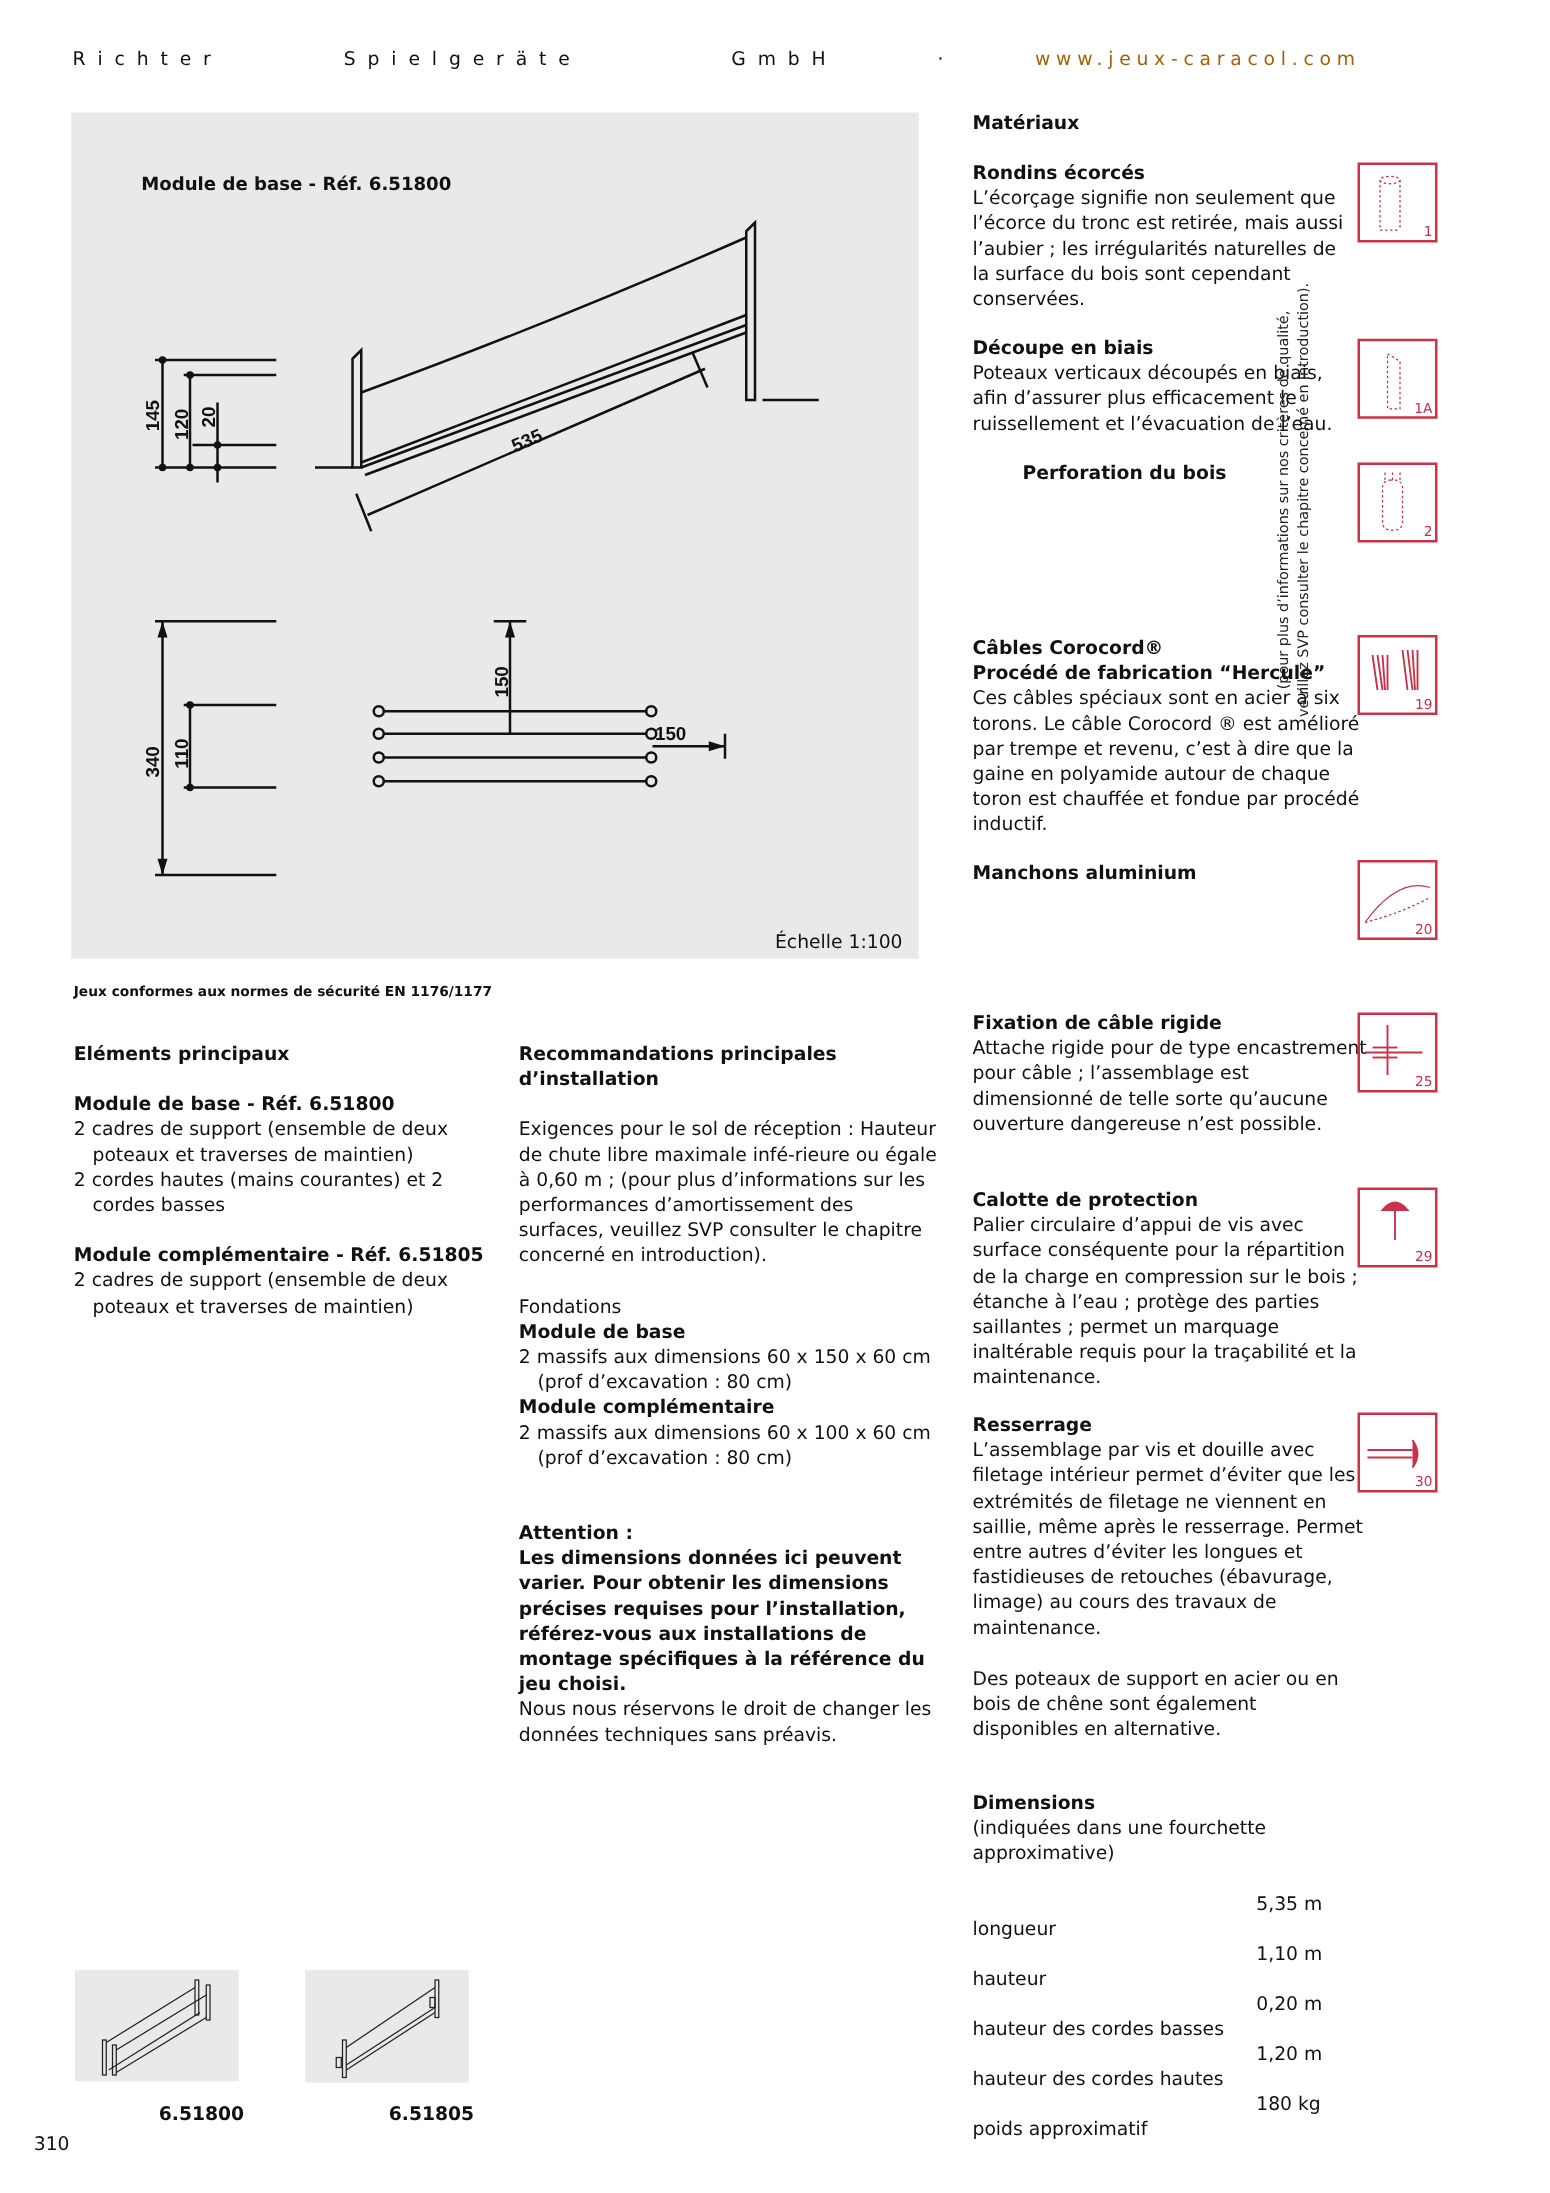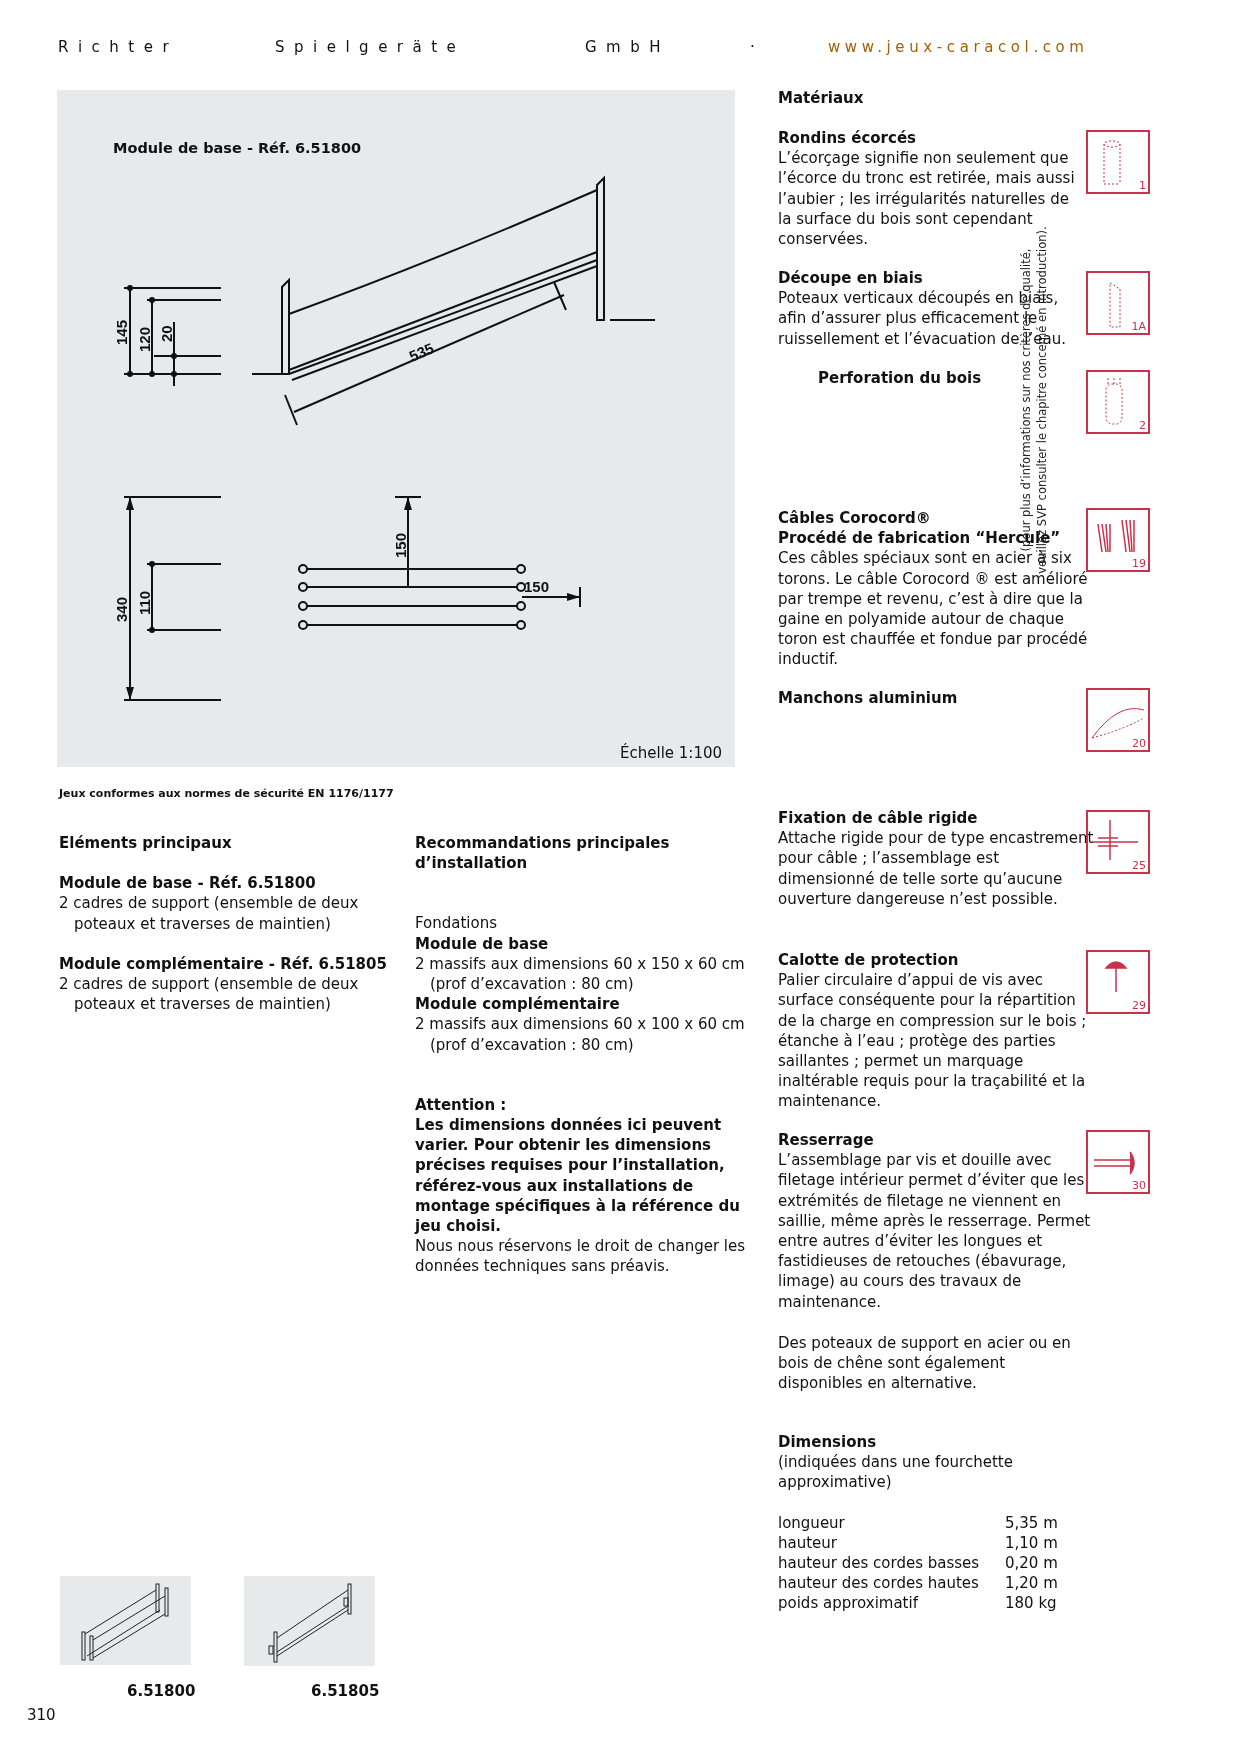--- a/index.html
+++ b/index.html
@@ -22,21 +22,21 @@
     color: #c8324a;
   }
   .icon-num { position: absolute; right: 2px; bottom: 0px; font-size: 11px; line-height: 12px; color: #c8324a; }
   .icon-box svg { position: absolute; left: 0; top: 0; }
   .vert {
     left: 1188px; top: 400px; width: 360px; transform-origin: 0 0;
     transform: translate(-170px, 180px) rotate(-90deg);
     font-size: 11.5px; line-height: 16px; text-align: center; color: #222;
   }
   .dimrow { display: flex; font-size: 15px; line-height: 20.2px; }
-  .dimrow .k { width: 227px; }
+  .dimrow .k { width: 227px; margin-top: 20px; }
   .thumb { background: #e8e9eb; position: absolute; }
   .thumb-lbl { font-size: 15px; font-weight: bold; position: absolute; }
   .pageno { left: 27px; top: 1706px; font-size: 15px; }
 </style>
 </head>
 <body>
 
 <div class="abs hdr" style="left:58px;">Richter</div>
 <div class="abs hdr" style="left:275px;">Spielgeräte</div>
 <div class="abs hdr" style="left:585px;">GmbH</div>
@@ -130,28 +130,30 @@
 </svg>
 
 <div class="abs scale">Échelle 1:100</div>
 <div class="abs norm">Jeux conformes aux normes de sécurité EN 1176/1177</div>
 
 <div class="abs t" style="left:59px;top:833px;width:340px;">
   <div class="b">Eléments principaux</div>
   <div style="height:20px"></div>
   <div class="b">Module de base - Réf. 6.51800</div>
   <div class="hang">2 cadres de support (ensemble de deux poteaux et traverses de maintien)</div>
+  <div class="hang">2 cordes hautes (mains courantes) et 2 cordes basses</div>
   <div style="height:20px"></div>
   <div class="b">Module complémentaire - Réf. 6.51805</div>
   <div class="hang">2 cadres de support (ensemble de deux poteaux et traverses de maintien)</div>
 </div>
 
 <div class="abs t" style="left:415px;top:833px;width:335px;">
   <div class="b">Recommandations principales d’installation</div>
   <div style="height:20px"></div>
+  <div>Exigences pour le sol de réception : Hauteur de chute libre maximale infé-rieure ou égale à 0,60 m  ;  (pour plus d’informations sur les performances d’amortissement des surfaces, veuillez SVP consulter le chapitre concerné en introduction).</div>
   <div style="height:20px"></div>
   <div>Fondations</div>
   <div class="b">Module de base</div>
   <div class="hang">2 massifs aux dimensions 60 x 150 x 60 cm (prof d’excavation : 80 cm)</div>
   <div class="b">Module complémentaire</div>
   <div class="hang">2 massifs aux dimensions 60 x 100 x 60 cm (prof d’excavation : 80 cm)</div>
   <div style="height:40px"></div>
   <div class="b">Attention :</div>
   <div class="b">Les dimensions données ici peuvent varier. Pour obtenir les dimensions précises requises pour l’installation, référez-vous aux installations de montage spécifiques à la référence du jeu choisi.</div>
   <div>Nous nous réservons le droit de changer les données techniques sans préavis.</div>

